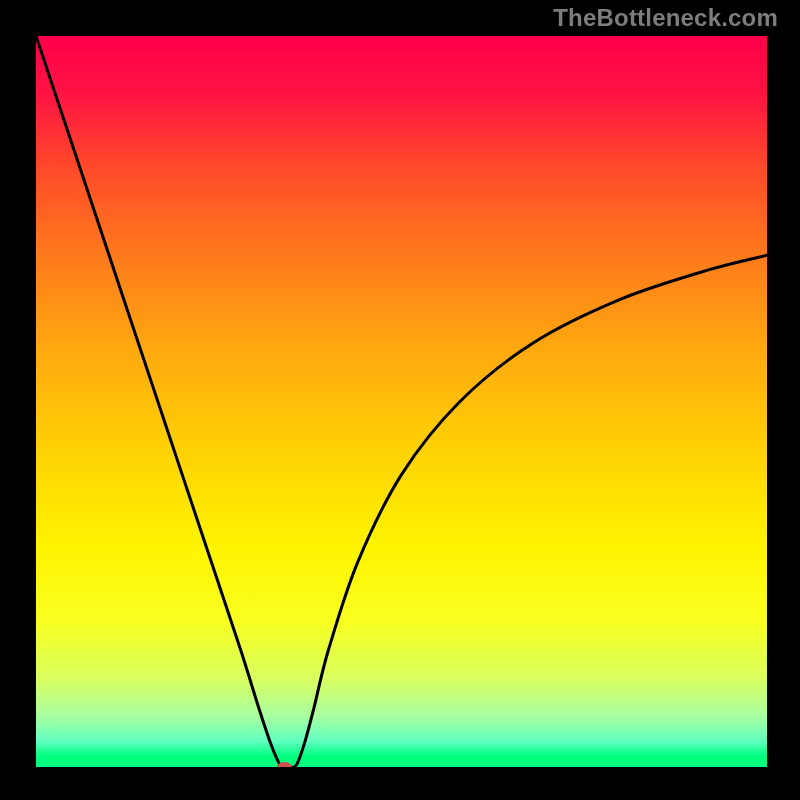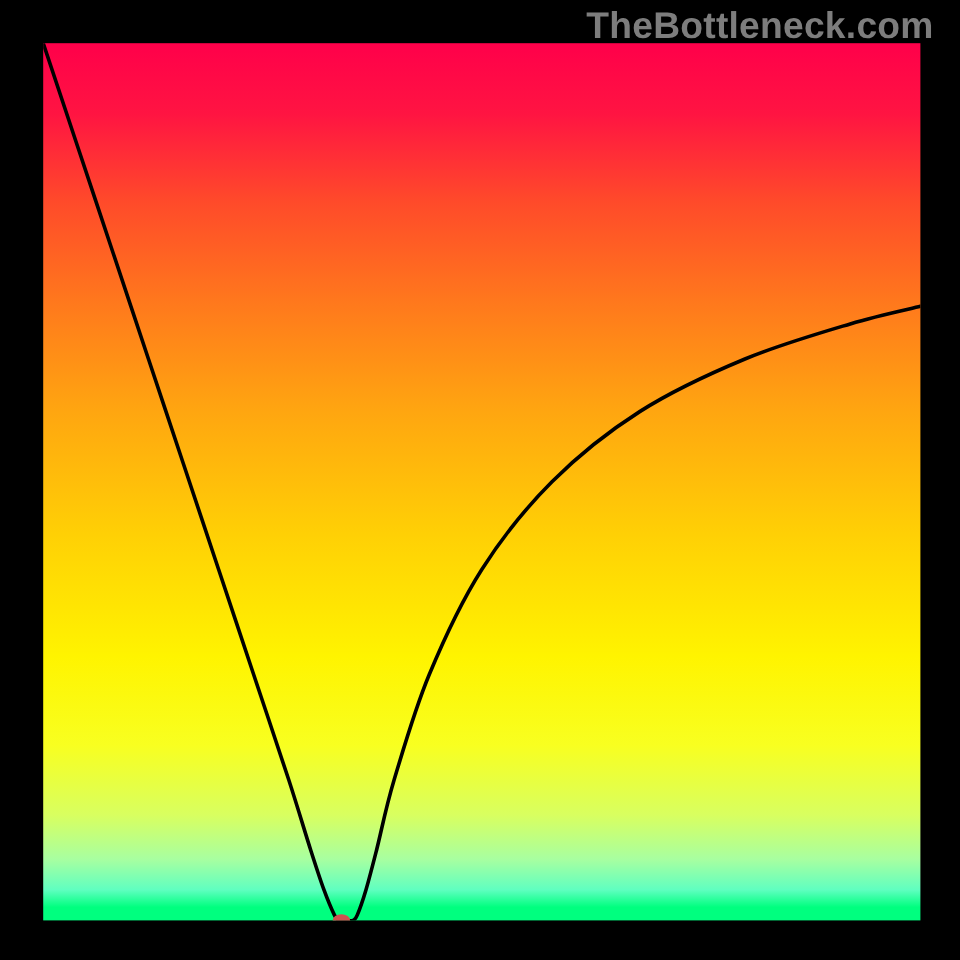--- a/index.html
+++ b/index.html
@@ -15,21 +15,21 @@
     left: 0;
     top: 0;
     width: 800px;
     height: 800px;
   }
   .watermark {
     position: absolute;
     top: 4px;
     right: 22px;
     font-family: Arial, Helvetica, sans-serif;
-    font-size: 31px;
+    font-size: 24px;
     font-weight: bold;
     color: #7d7d7d;
     letter-spacing: 0.2px;
     user-select: none;
   }
 </style>
 </head>
 <body>
 
 <svg class="canvas" viewBox="0 0 800 800" xmlns="http://www.w3.org/2000/svg">

